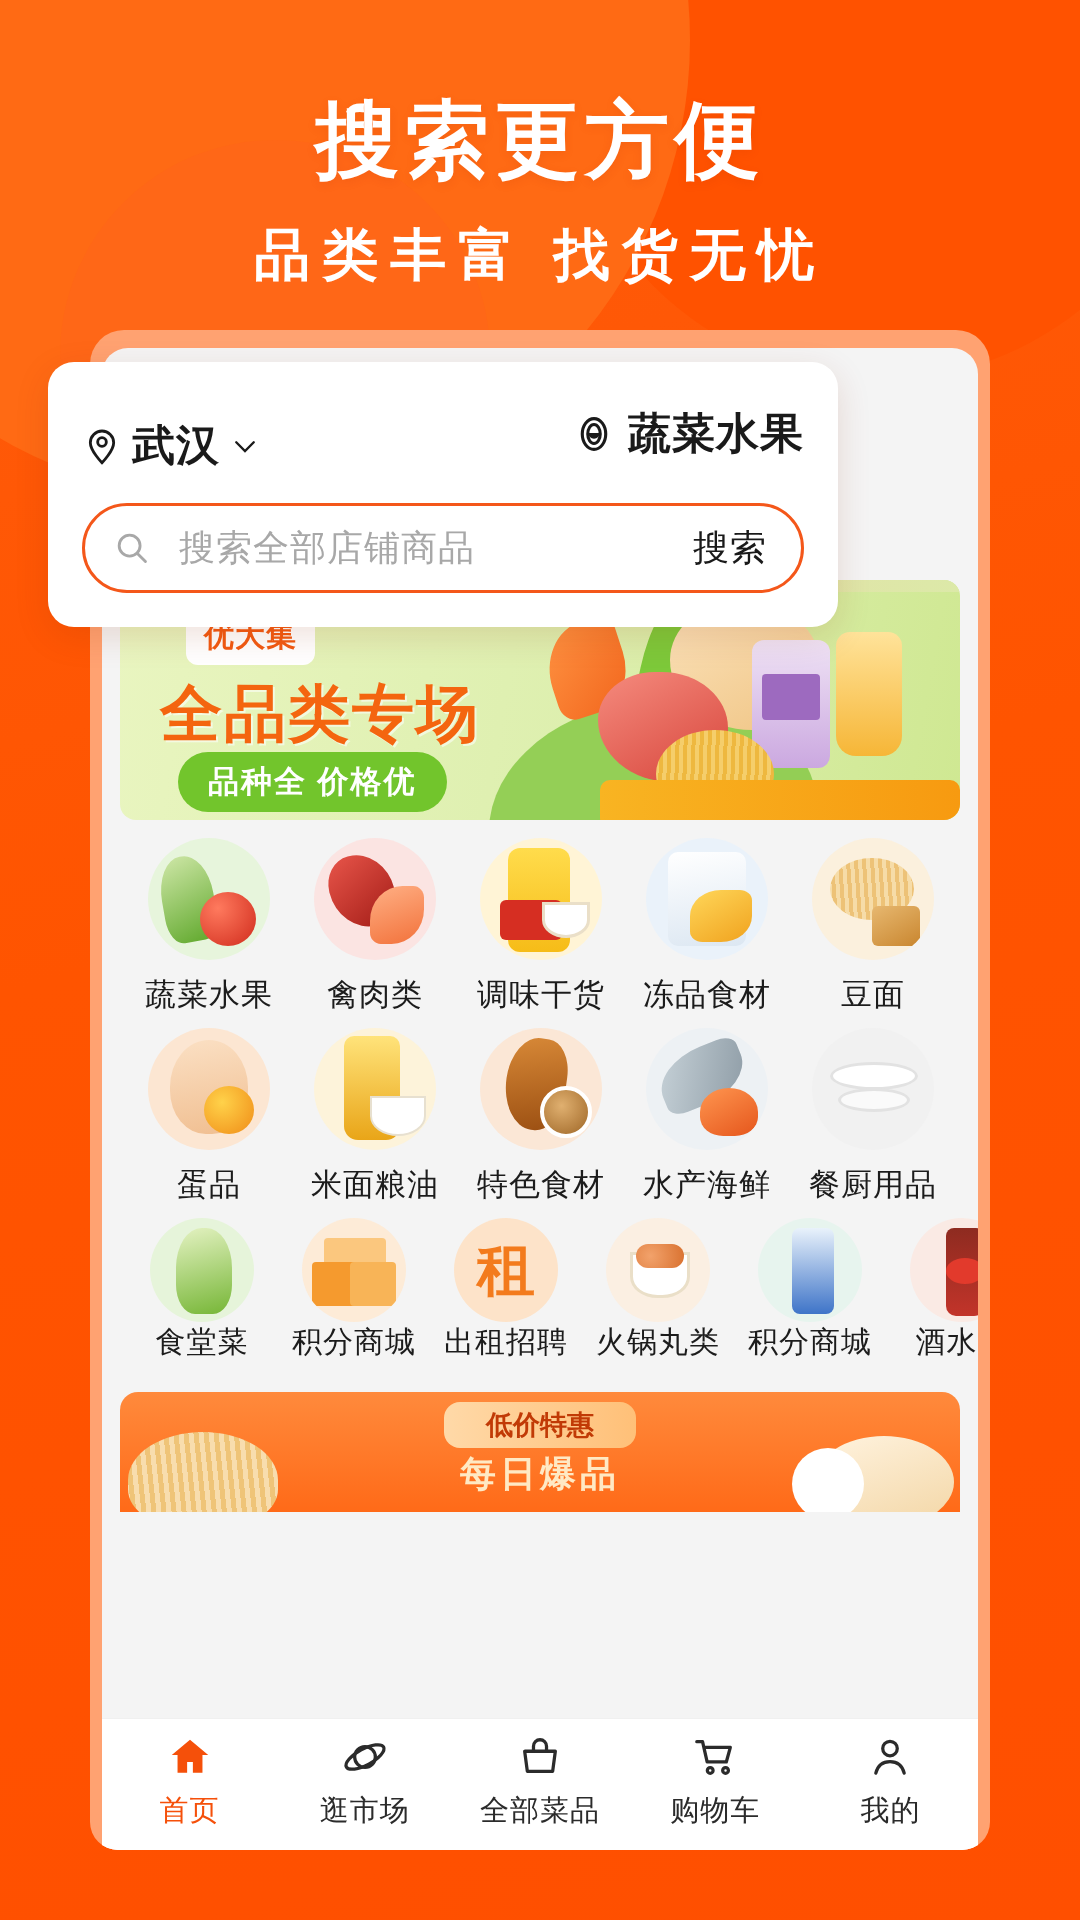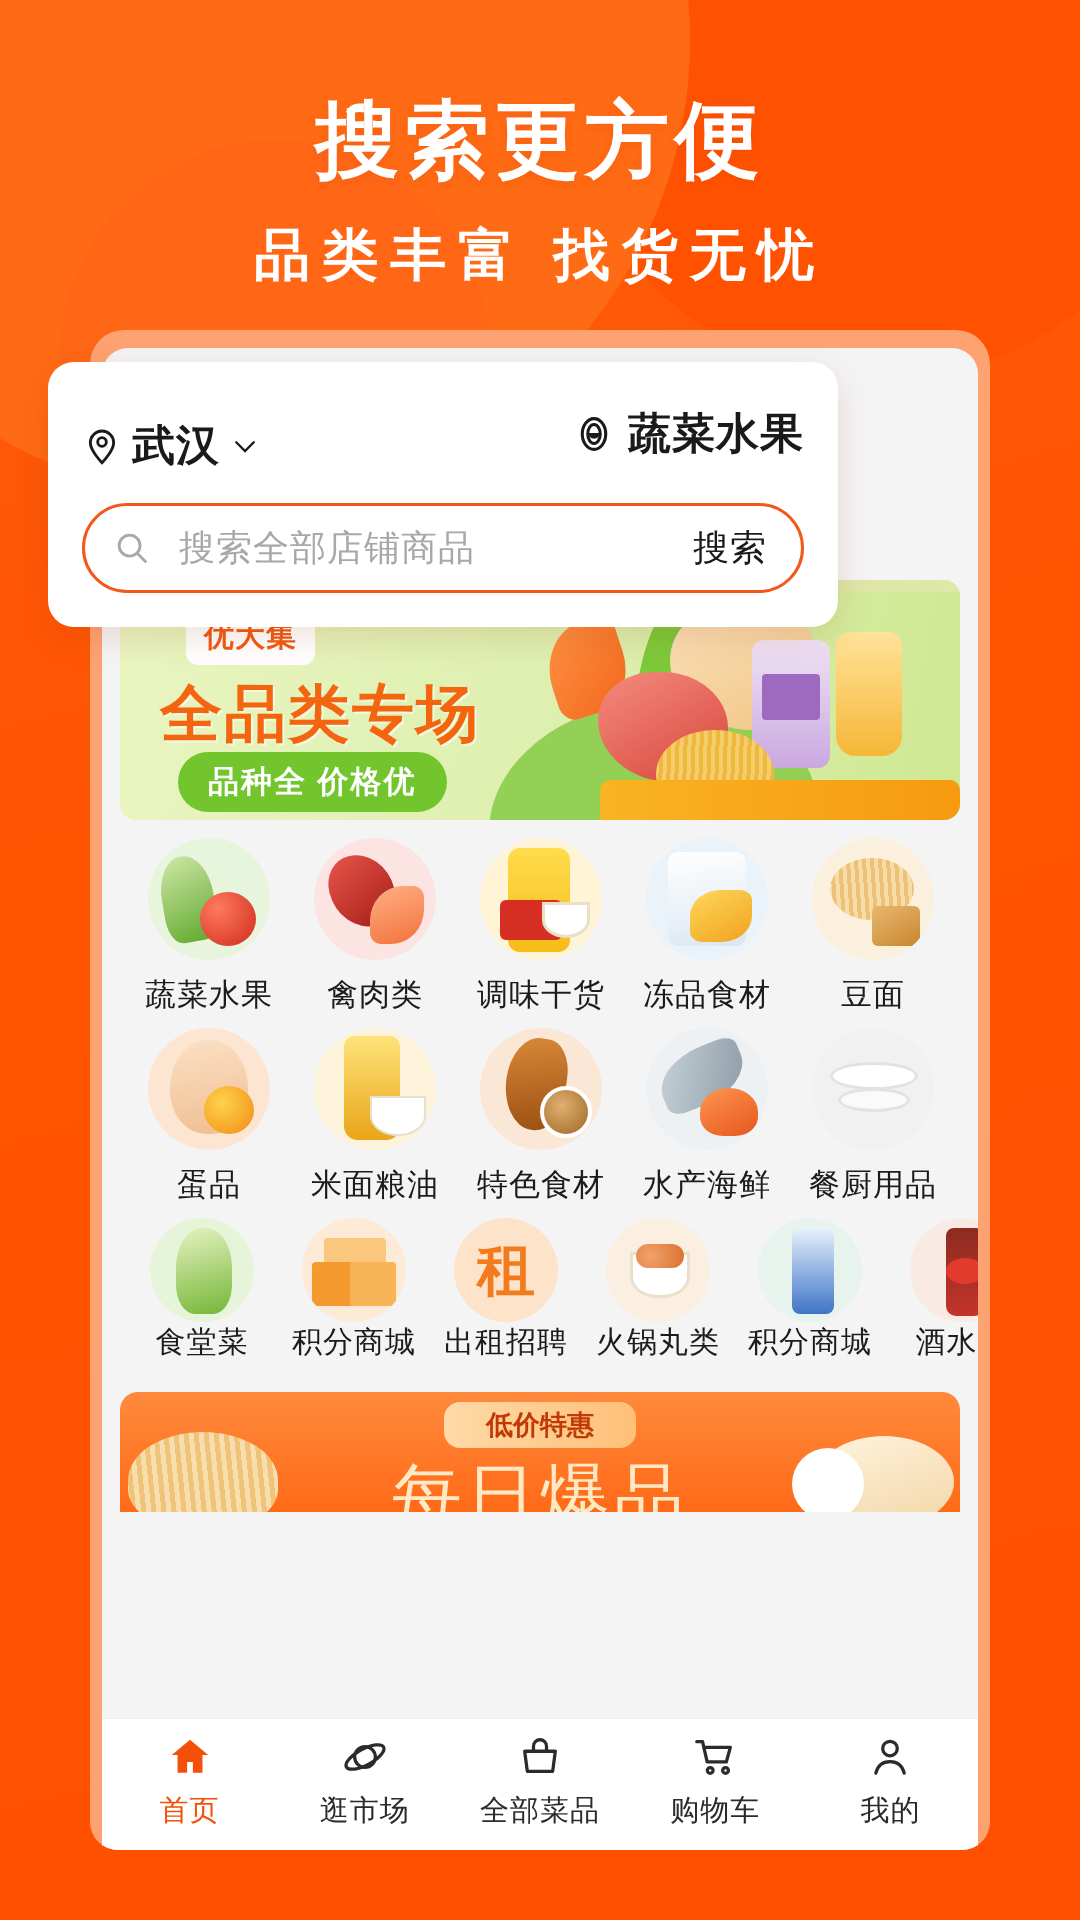--- a/index.html
+++ b/index.html
@@ -255,21 +255,21 @@
     overflow:hidden;
   }
   .promo .promo-tag {
     position:absolute; left:50%; transform:translateX(-50%); top:10px;
     background:linear-gradient(90deg,#FFD9A8,#FFC078);
     color:#C13A06; font-size:27px; font-weight:bold;
     padding:5px 42px; border-radius:16px;
   }
   .promo .promo-big {
     position:absolute; left:50%; transform:translateX(-50%); top:58px;
-    font-size:70px; font-weight:normal; color:#FFE9C4;
+    font-size:36px; font-weight:bold; color:#FFE9C4;
     letter-spacing:4px; white-space:nowrap;
   }
   .promo .pfood {
     position:absolute; border-radius:50%;
   }
   .pfood.l { left:8px; top:40px; width:150px; height:96px;
     background:repeating-linear-gradient(84deg,#F8DDAE 0 5px,#EFC478 5px 10px); border-radius:50% 50% 40% 40%;}
   .pfood.r { right:6px; top:44px; width:140px; height:92px;
     background:linear-gradient(160deg,#FFF3DF,#F3D6A5); border-radius:50%;}
   .pfood.r2{ right:96px; top:56px; width:72px; height:72px;

